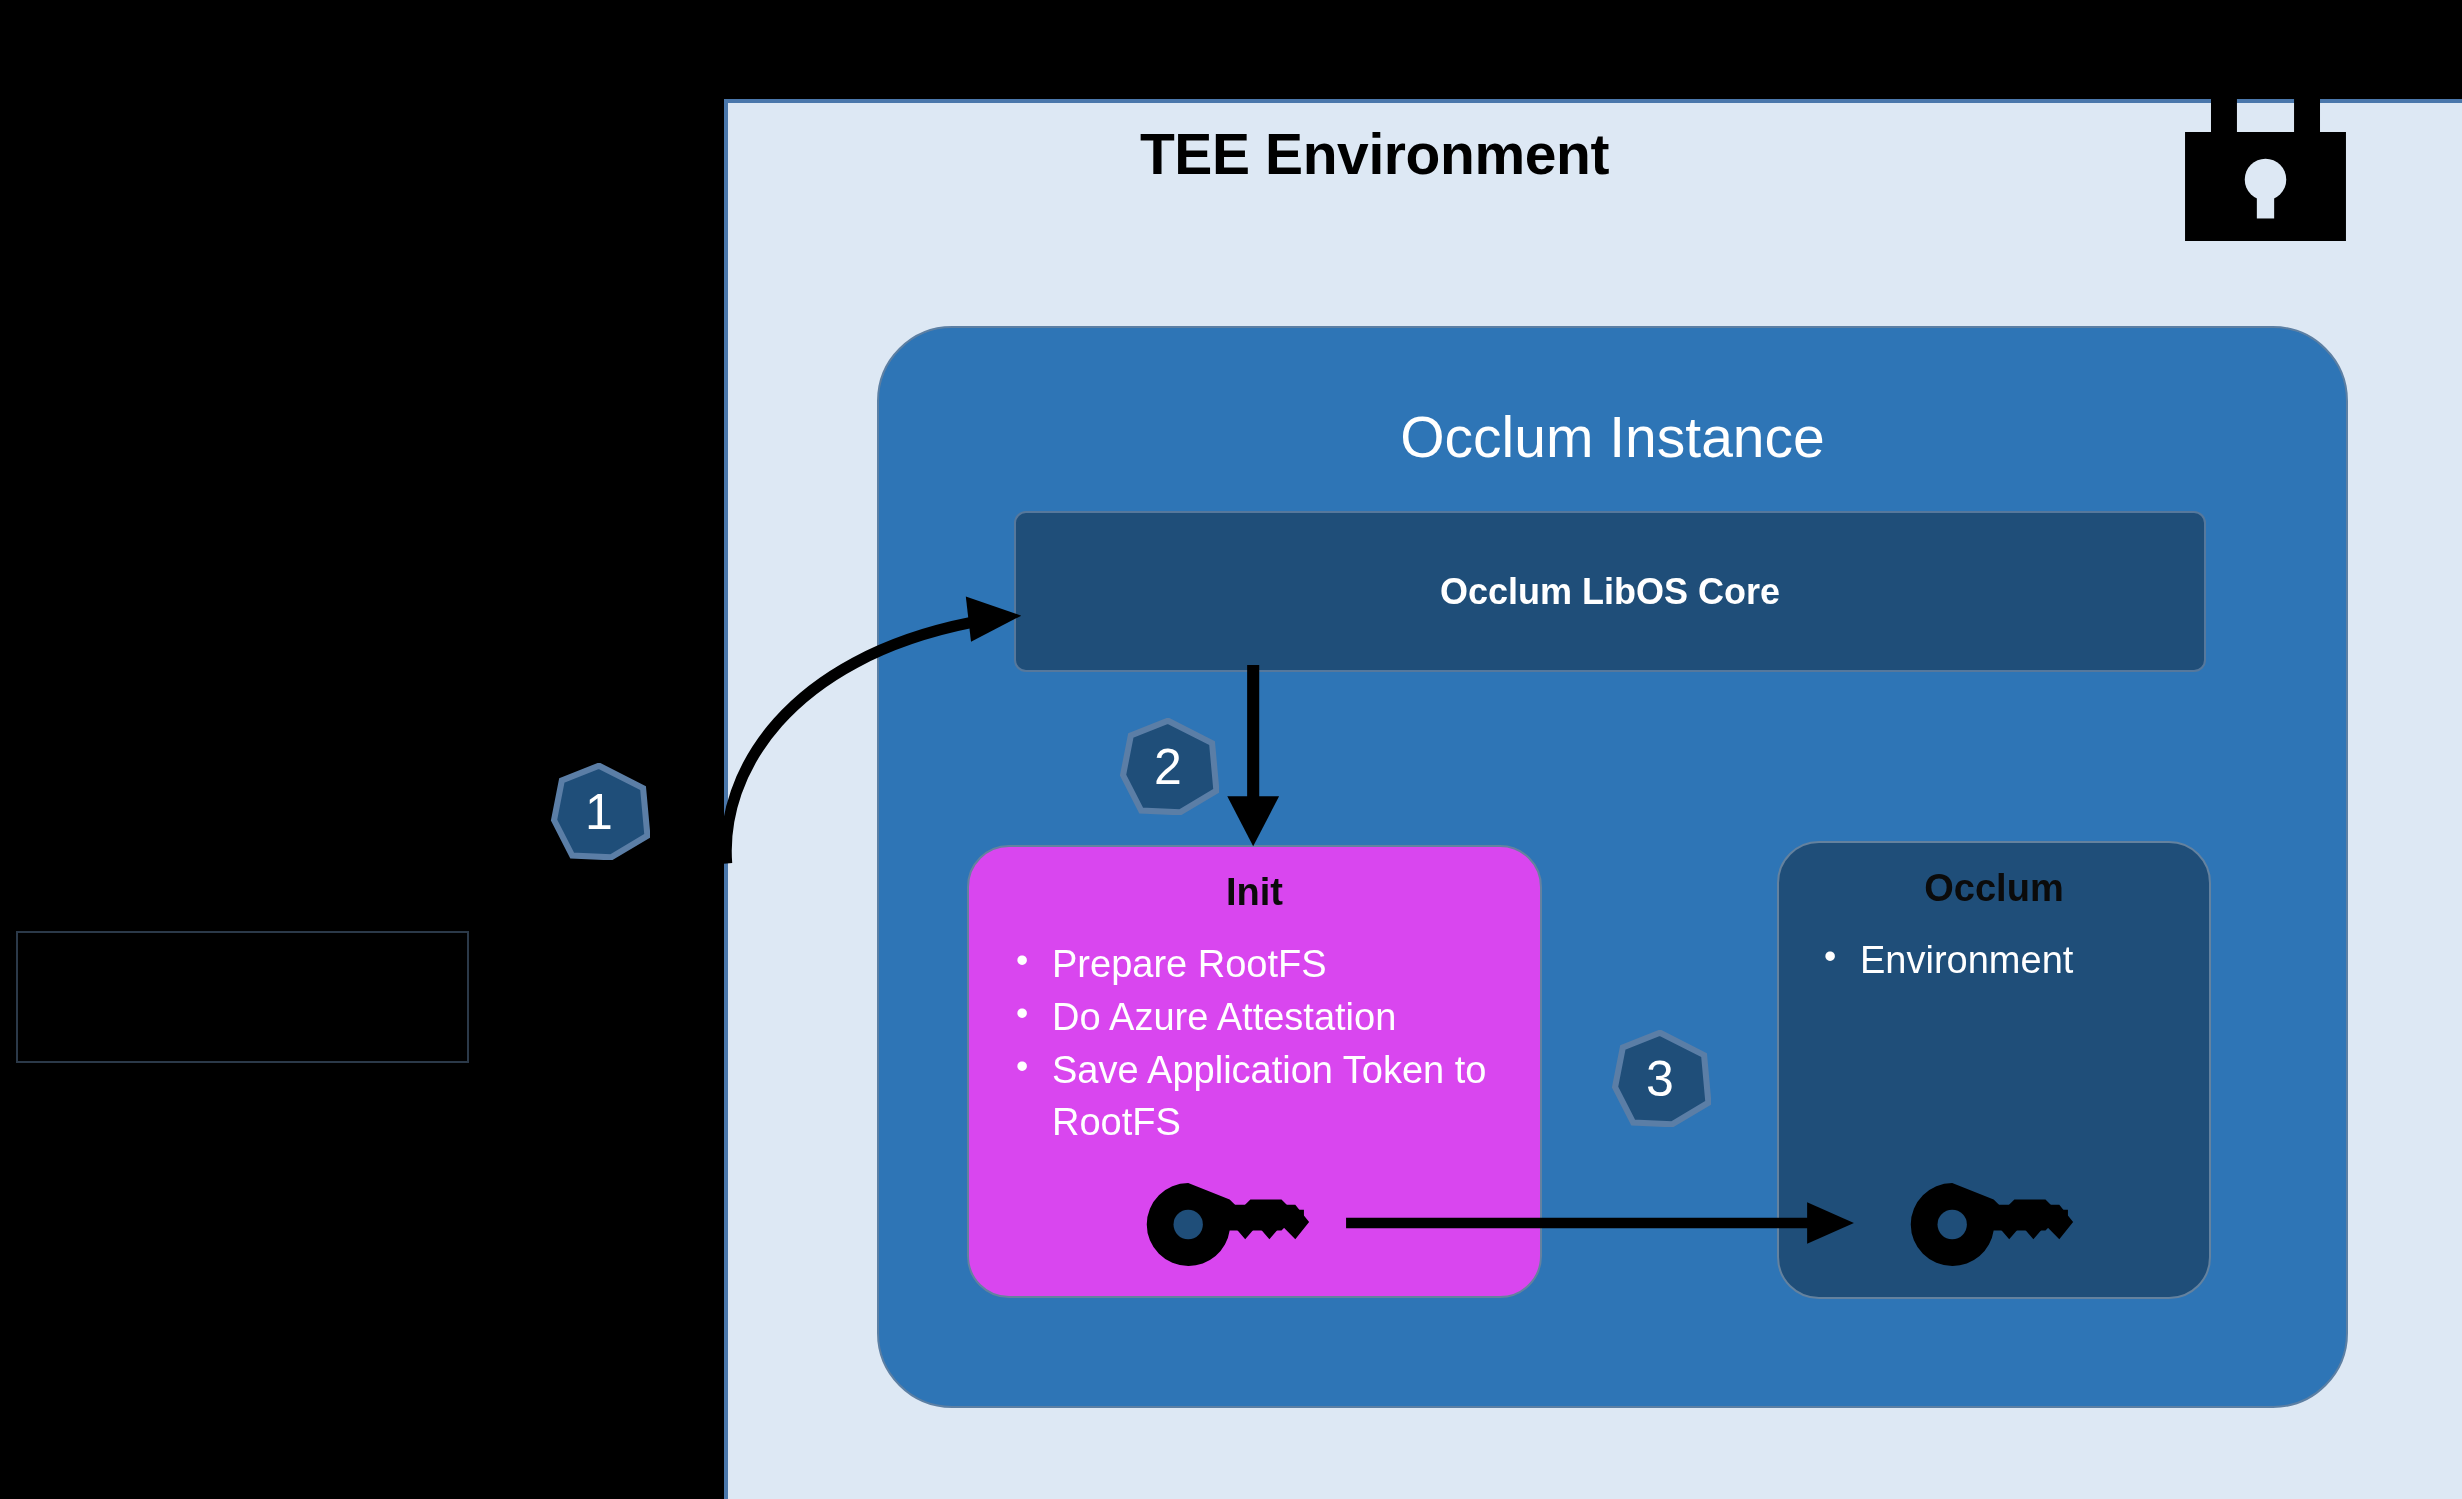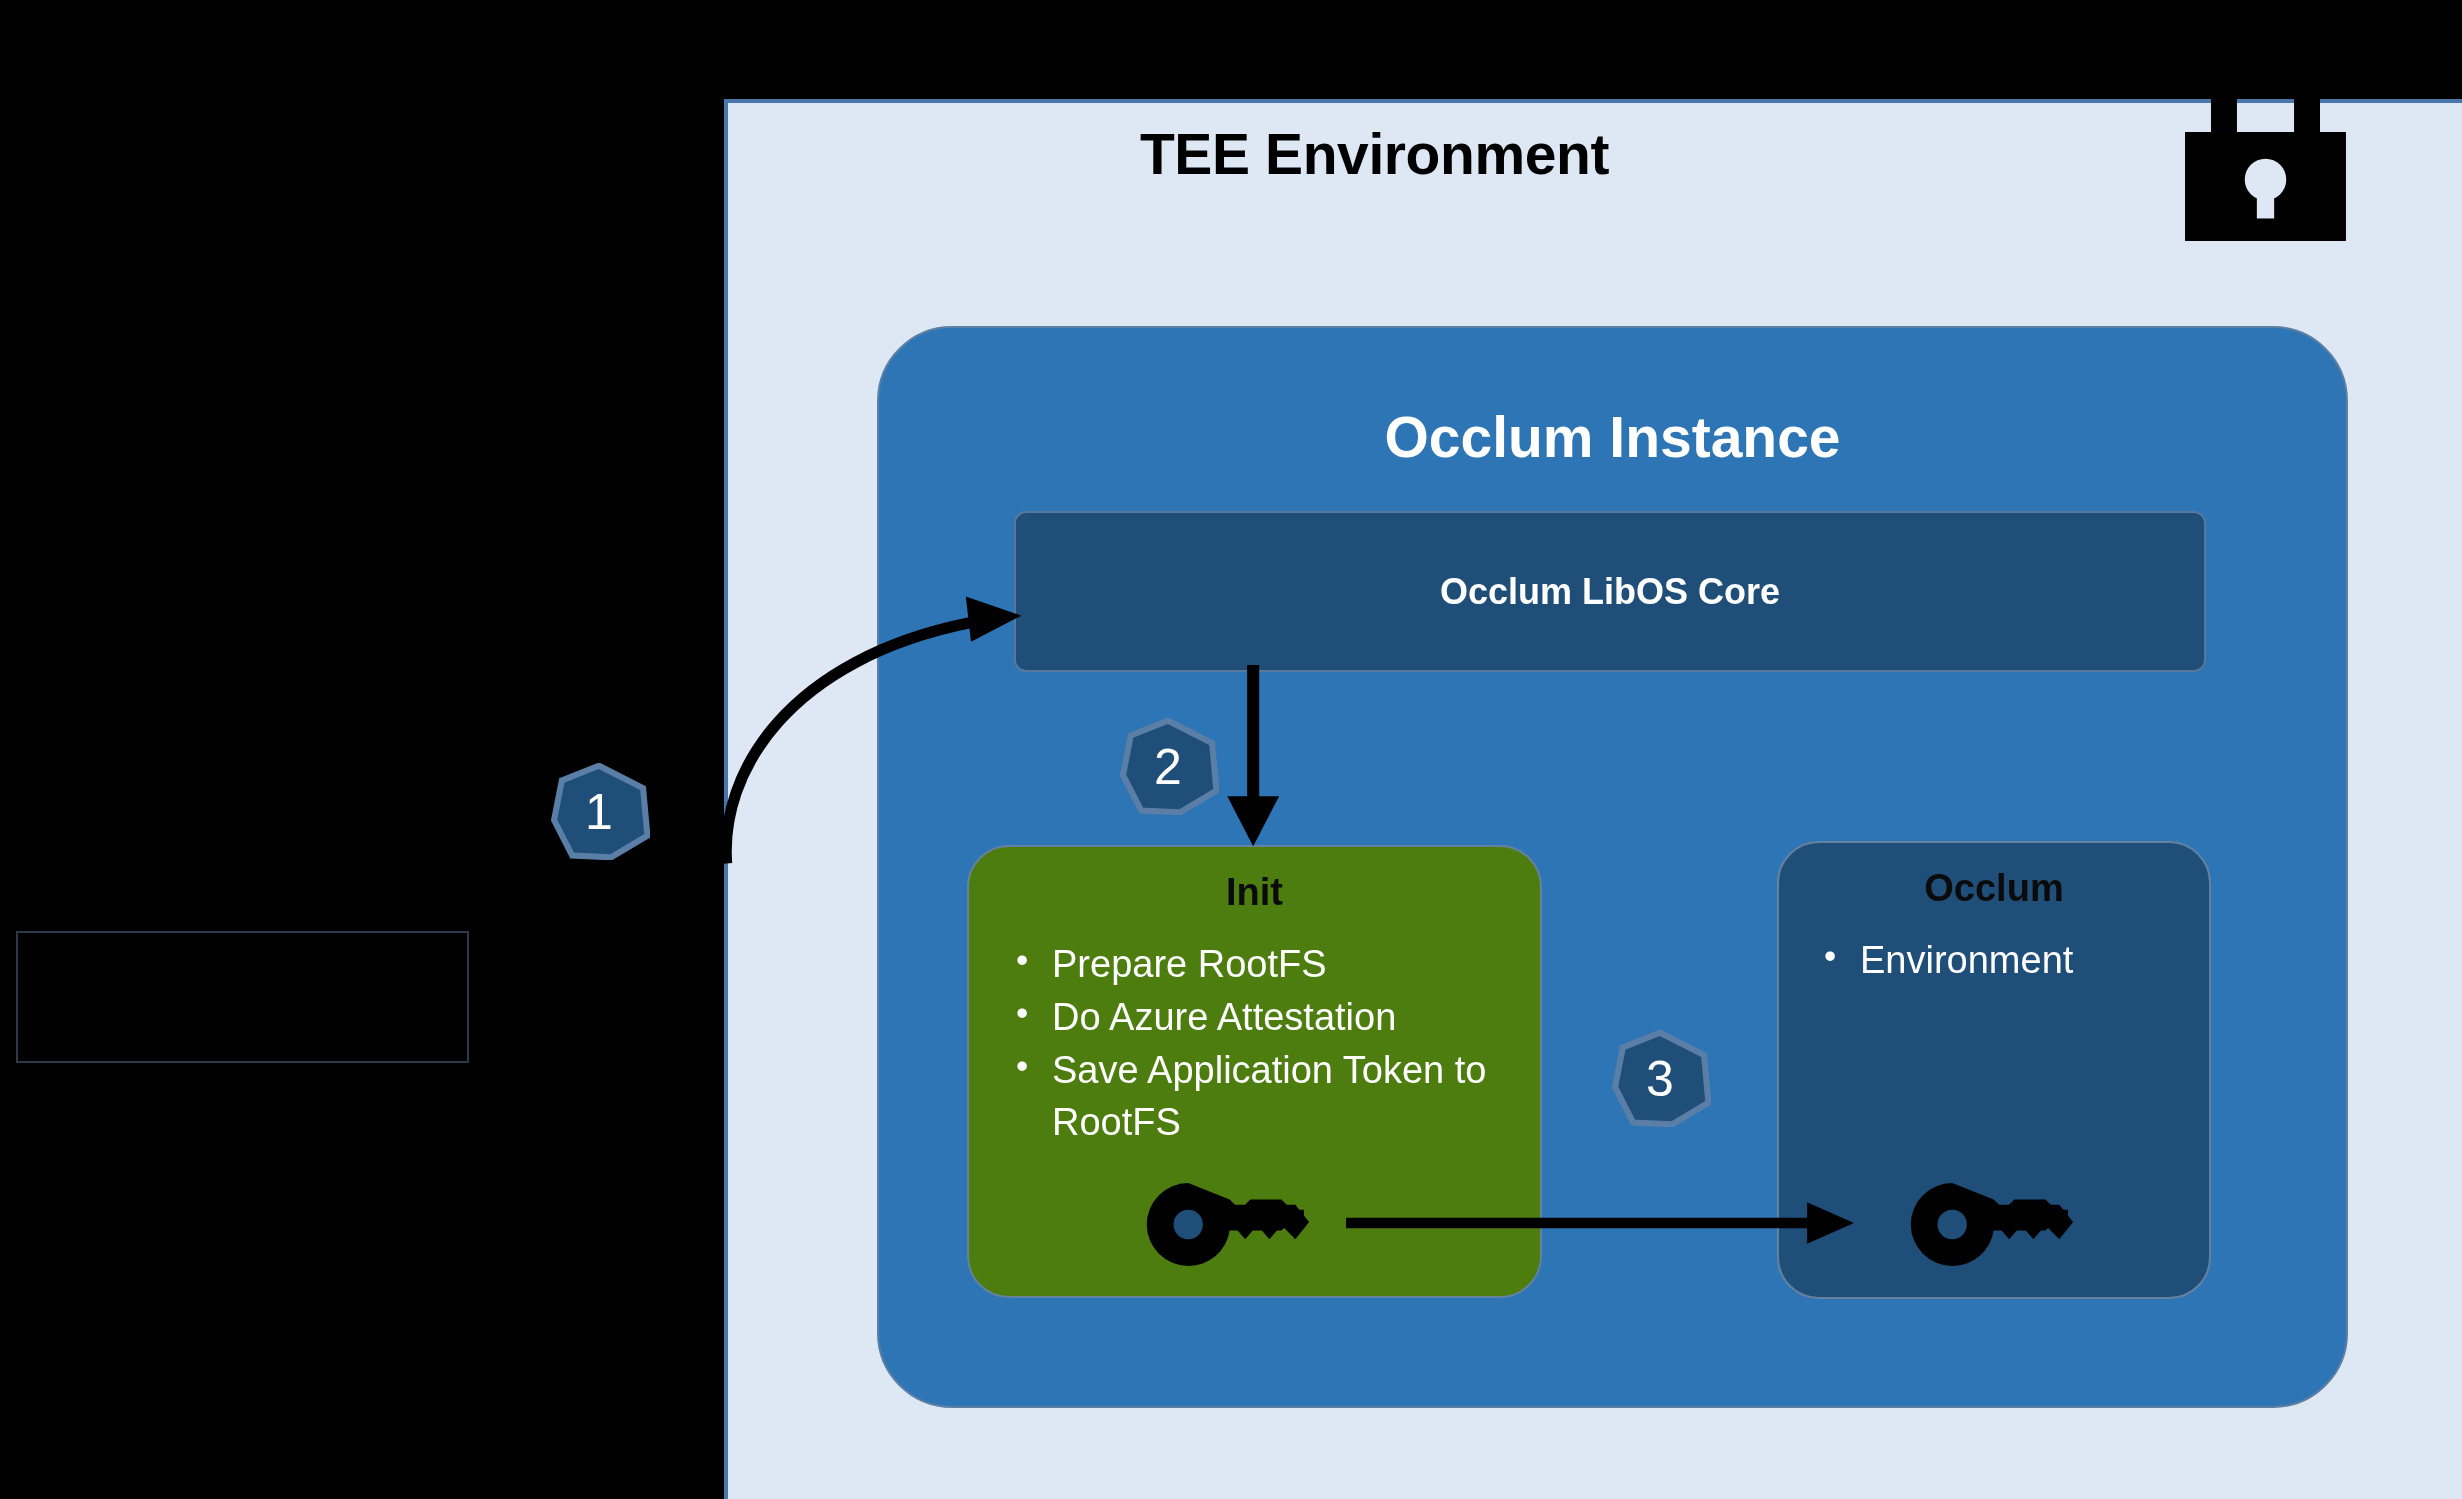--- a/index.html
+++ b/index.html
@@ -68,21 +68,21 @@
     border-radius: 75px;
     box-sizing: border-box;
   }
   .occlum-title {
     position: absolute;
     left: 877px;
     top: 404px;
     width: 1471px;
     text-align: center;
     font-size: 57px;
-    font-weight: bold;
+    font-weight: normal;
     color: #ffffff;
     white-space: nowrap;
   }
 
   
   .libos-box {
     position: absolute;
     left: 1014px;
     top: 511px;
     width: 1192px;
@@ -107,21 +107,21 @@
     white-space: nowrap;
   }
 
   
   .init-box {
     position: absolute;
     left: 967px;
     top: 845px;
     width: 575px;
     height: 453px;
-    background: #4d7c0f;
+    background: #d946ef;
     border: 2.6px solid #64829f;
     border-radius: 42px;
     box-sizing: border-box;
   }
   .init-title {
     position: absolute;
     left: 0;
     top: 24px;
     width: 100%;
     text-align: center;

